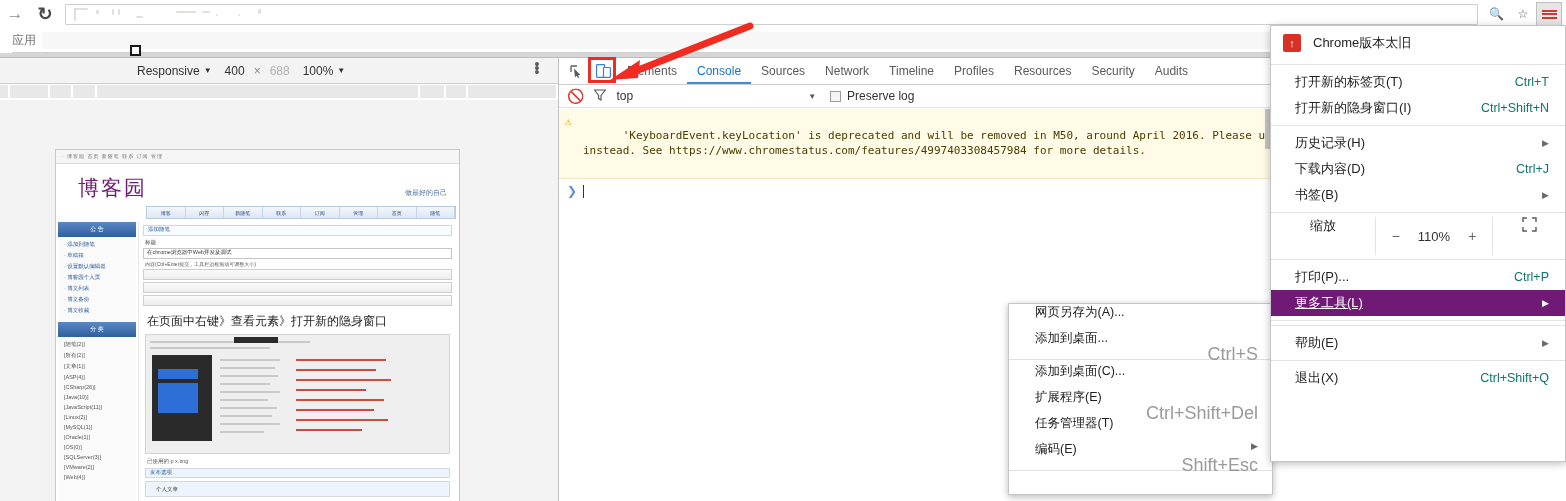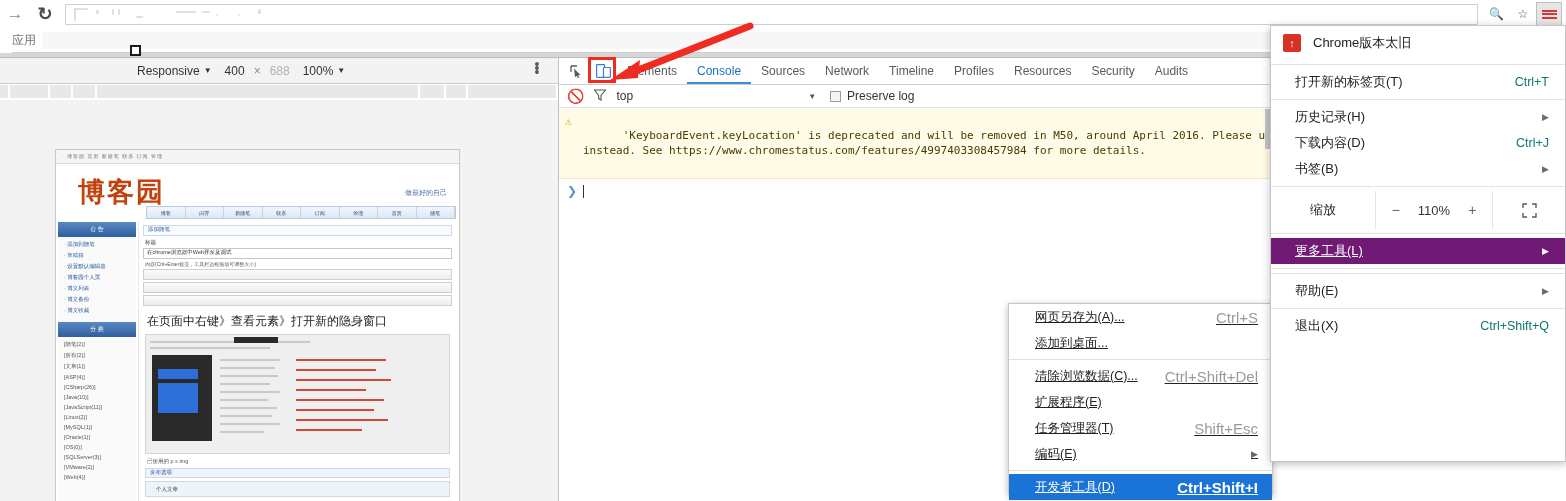--- a/index.html
+++ b/index.html
@@ -104,21 +104,21 @@
     position: absolute; left: 55px; top: 49px; width: 405px; height: 460px;
     background: #fff; border: 1px solid #c8c8c8;
     overflow: hidden;
   }
   #page-topnav {
     height: 14px; background: #f5f5f5; border-bottom: 1px solid #dcdcdc;
     font-size: 5px; color: #777; padding: 3px 0 0 6px; letter-spacing: 1px;
     white-space: nowrap; overflow: hidden;
   }
   #page-logo-row { height: 48px; padding: 10px 0 0 22px; }
-  #page-logo { font-size: 27px; color: #c2410c; font-weight: bold; font-family: "DejaVu Serif", serif; letter-spacing: 2px;}
+  #page-logo { font-size: 21px; color: #701a75; font-weight: normal; font-family: "DejaVu Serif", serif; letter-spacing: 2px;}
   #page-tagline { position:absolute; right: 12px; top: 38px; font-size: 7px; color: #4a6fa5; }
   #page-tabs {
     position: absolute; left: 90px; top: 56px; width: 310px; height: 13px;
     display: flex; background: linear-gradient(#f3f7fc,#dde7f4); border: 1px solid #b9cbe2;
   }
   #page-tabs .t { flex:1; border-right: 1px solid #c3d4e8; font-size: 5px; color: #2b4a7a; text-align:center; padding-top:3px;}
   #page-sidebar {
     position: absolute; left: 2px; top: 72px; width: 78px; height: 380px; background: #fafafa;
   }
   .side-head { background: linear-gradient(#5a88c4,#2f5f9e); color:#fff; font-size:6px; text-align:center; padding:3px 0; margin-bottom:2px;}
@@ -186,24 +186,24 @@
     position: absolute; right: 0; top: 51px; width: 5px; height: 40px; background: #c4c4c4;
   }
 
   
   #submenu {
     position: absolute; left: 1008px; top: 303px; width: 265px; height: 192px;
     background: #fff; border: 1px solid #c6c6c6; box-shadow: 0 2px 7px rgba(0,0,0,.28);
     font-size: 12.5px; color: #222;
   }
   .sm-item {
-    height: 26px; display: flex; align-items: center; padding: 0 14px 0 26px;
-    position: relative; white-space: nowrap; text-decoration: underline;
-  }
-  .sm-item .accel { margin-left: auto; color: #9a9a9a; font-size: 15px; }
+    height: 26px; display: flex; align-items: flex-start; padding: 0 14px 0 26px;
+    position: relative; white-space: nowrap;
+  }
+  .sm-item .accel { margin-left: auto; color: #9a9a9a; font-size: 18px; margin-top: 40px; }
   .sm-item .arrow { margin-left: auto; color:#666; font-size: 9px; }
   .sm-item.sel { background: #1a73d6; color: #fff; }
   .sm-item.sel .accel { color: #fff; font-weight: bold; }
   .sm-sep { height: 1px; background: #e0e0e0; margin: 3px 0; }
 
   
   #chromemenu {
     position: absolute; left: 1270px; top: 25px; width: 296px; height: 437px;
     background: #fff; border: 1px solid #c6c6c6; box-shadow: 0 2px 8px rgba(0,0,0,.25);
     font-size: 13px; color: #222;
@@ -214,21 +214,21 @@
   .cm-item .accel { margin-left:auto; color:#0f766e; font-size:12.5px; }
   .cm-item .arrow { margin-left:auto; color:#6b6b6b; font-size:9px; }
   .cm-item.sel { background:#701a75; color:#fff;justify-content:flex-end; }
   .cm-item.sel .arrow { color:#fff; }
   .cm-sep { height:1px; background:#e3e3e3; margin: 4px 0; }
   #cm-header { height: 34px; display:flex; align-items:center; padding-left: 12px; gap: 12px; }
   #cm-badge {
     width: 18px; height: 18px; background: #d93025; border-radius: 2px;
     display:flex; align-items:center; justify-content:center; color:#fff; font-size:11px;
   }
-  #cm-zoomrow { height: 38px; display:flex; align-items:center; }
+  #cm-zoomrow { height: 38px; display:flex; align-items:flex-start; }
   #cm-zoomrow .zlabel { width: 104px; text-align:center; }
   #cm-zoomrow .zctl { flex: 1; display:flex; align-items:center; justify-content:center; gap: 18px;
                       border-left:1px solid #e3e3e3; border-right:1px solid #e3e3e3; height: 100%; }
   .zbtn { color:#666; font-size:14px; }
   #cm-zoomrow .zval { color:#333; font-size:13px; }
   #cm-fullscreen { width: 72px; display:flex; align-items:center; justify-content:center; color:#555; }
   #cm-editrow { height: 40px; display:flex; align-items:center; }
   #cm-editrow .cell { flex:1; text-align:center; border-right:1px solid #e3e3e3; }
   #cm-editrow .cell:last-child { border-right: none; }
 
@@ -462,51 +462,51 @@
 <div id="submenu">
   <div class="sm-item">
     <span>网页另存为(A)...</span>
     <span class="accel">Ctrl+S</span>
   </div>
   <div class="sm-item">
     <span>添加到桌面...</span>
   </div>
   <div class="sm-sep"></div>
   <div class="sm-item">
-    <span>清除浏览数据(C)...</span>
+    <span>添加到桌面(C)...</span>
     <span class="accel">Ctrl+Shift+Del</span>
   </div>
   <div class="sm-item">
     <span>扩展程序(E)</span>
   </div>
   <div class="sm-item">
     <span>任务管理器(T)</span>
     <span class="accel">Shift+Esc</span>
   </div>
   <div class="sm-item">
     <span>编码(E)</span>
     <span class="arrow">▶</span>
   </div>
   <div class="sm-sep"></div>
-  <div class="sm-item sel">
-    <span>开发者工具(D)</span>
-    <span class="accel">Ctrl+Shift+I</span>
-  </div>
 </div>
 
 <div id="chromemenu">
   <div id="cm-header">
     <span id="cm-badge">↑</span>
     <span>Chrome版本太旧</span>
   </div>
   <div class="cm-sep"></div>
 
   <div class="cm-item">
     <span>打开新的标签页(T)</span>
     <span class="accel">Ctrl+T</span>
+  </div>
+  <div class="cm-item">
+    <span>打开新的隐身窗口(I)</span>
+    <span class="accel">Ctrl+Shift+N</span>
   </div>
 
   <div class="cm-sep"></div>
 
   <div class="cm-item">
     <span>历史记录(H)</span>
     <span class="arrow">▶</span>
   </div>
   <div class="cm-item">
     <span>下载内容(D)</span>
@@ -528,20 +528,24 @@
     </span>
     <span id="cm-fullscreen">
       <svg width="15" height="15" viewBox="0 0 15 15">
         <path d="M1 5 V1 H5 M10 1 H14 V5 M14 10 V14 H10 M5 14 H1 V10" stroke="#5a5a5a" stroke-width="1.4" fill="none"></path>
       </svg>
     </span>
   </div>
 
   <div class="cm-sep"></div>
 
+  <div class="cm-item">
+    <span>打印(P)...</span>
+    <span class="accel">Ctrl+P</span>
+  </div>
   <div class="cm-item sel">
     <span style="text-decoration:underline;">更多工具(L)</span>
     <span class="arrow">▶</span>
   </div>
 
   <div class="cm-sep"></div>
 
 
   <div class="cm-sep"></div>
 

